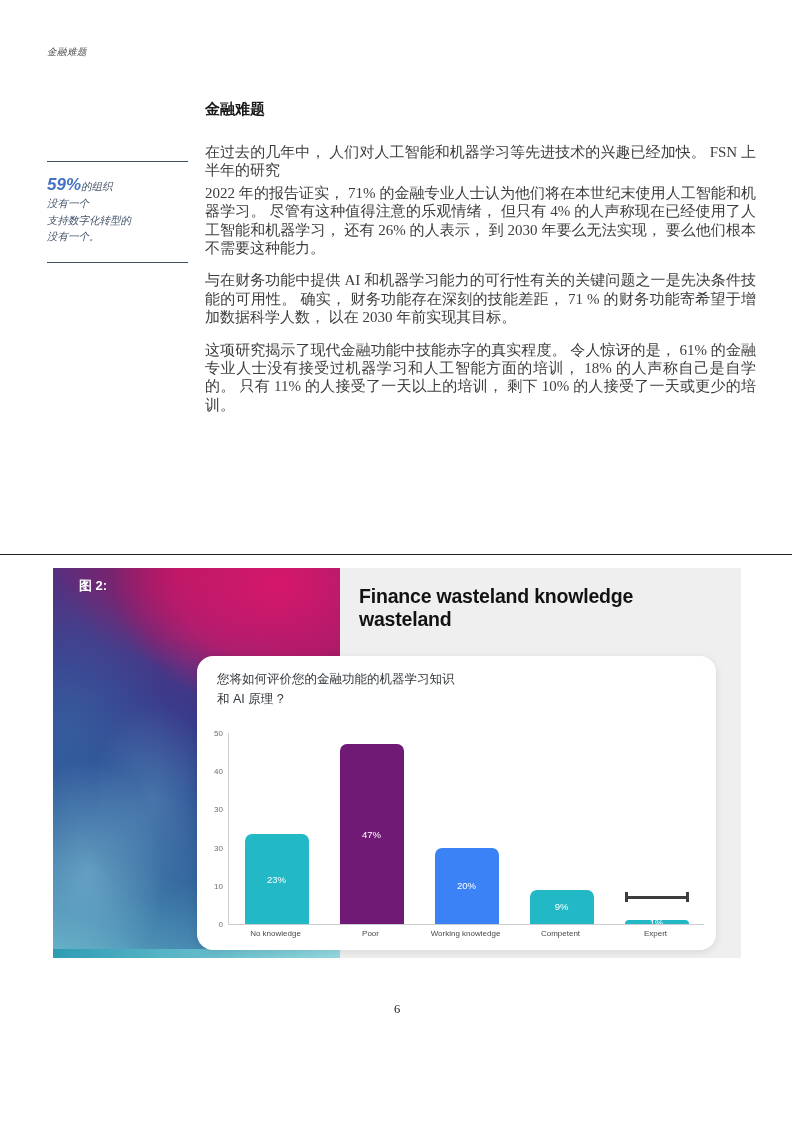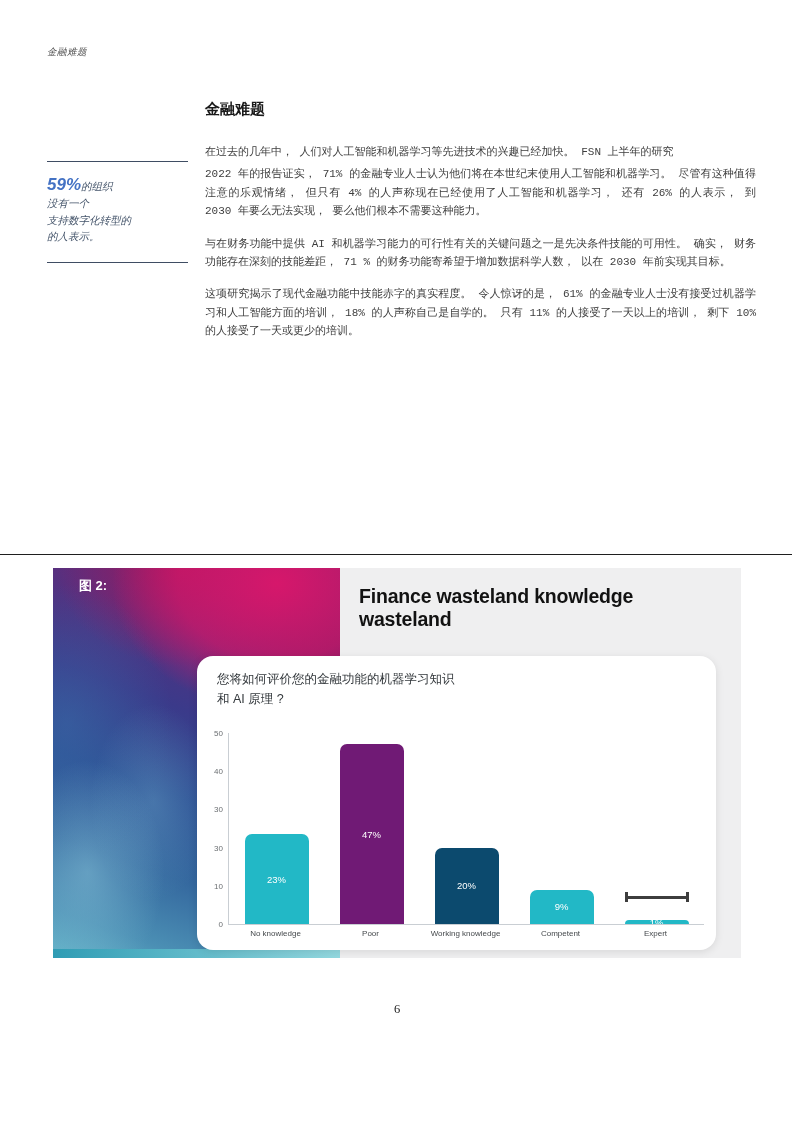--- a/index.html
+++ b/index.html
@@ -21,21 +21,21 @@
   .callout .rule.bottom { margin-top:16px; }
   .callout .stat-line { font-style:italic; line-height:18px; }
   .callout .stat { font-family:"Liberation Sans","DejaVu Sans",sans-serif;
     font-weight:bold; font-style:italic; font-size:17px; color:#4472c4; }
   .callout .stat-suffix { font-size:10.5px; }
   .callout .callout-line { font-style:italic; font-size:10.5px; line-height:16.5px; }
   
   .article { position:absolute; left:205px; top:100px; width:551px; color:#3d3d3d; }
   .article h1 { font-size:15px; font-weight:bold; color:#1a1a1a; margin-bottom:24px;
     font-family:"Liberation Serif","DejaVu Serif",serif; }
-  .article p { font-size:11px; line-height:18.4px; margin-bottom:14px; text-align:justify;font-family:Liberation Mono, monospace; }
+  .article p { font-size:15px; line-height:18.4px; margin-bottom:14px; text-align:justify; }
   .article p.joined { margin-bottom:4px; }
   
   .divider { position:absolute; left:0; top:554px; width:792px; height:0; border-top:1.6px solid #1f1f1f; }
   
   .figure { position:absolute; left:53px; top:568px; width:688px; height:390px; }
   .figure-image {
     position:absolute; left:0; top:0; width:287px; height:390px;
     background:
       radial-gradient(110px 160px at 12% 78%, rgba(140,200,220,.50), transparent 70%),
       radial-gradient(90px 140px at 35% 60%, rgba(120,180,210,.35), transparent 70%),
@@ -100,21 +100,21 @@
 
   <div class="running-header">金融难题</div>
 
   <div class="callout">
     <div class="rule top"></div>
     <div class="stat-line">
       <span class="stat">59%</span><span class="stat-suffix">的组织</span>
     </div>
     <div class="callout-line">没有一个</div>
     <div class="callout-line">支持数字化转型的</div>
-    <div class="callout-line">的人表示。</div>
+    <div class="callout-line">没有一个。</div>
     <div class="rule bottom"></div>
   </div>
 
   <div class="article">
     <h1>金融难题</h1>
     <p class="joined">在过去的几年中， 人们对人工智能和机器学习等先进技术的兴趣已经加快。 FSN 上半年的研究</p>
     <p>2022 年的报告证实， 71% 的金融专业人士认为他们将在本世纪末使用人工智能和机器学习。 尽管有这种值得注意的乐观情绪， 但只有 4% 的人声称现在已经使用了人工智能和机器学习， 还有 26% 的人表示， 到 2030 年要么无法实现， 要么他们根本不需要这种能力。</p>
     <p>与在财务功能中提供 AI 和机器学习能力的可行性有关的关键问题之一是先决条件技能的可用性。 确实， 财务功能存在深刻的技能差距， 71 % 的财务功能寄希望于增加数据科学人数， 以在 2030 年前实现其目标。</p>
     <p>这项研究揭示了现代金融功能中技能赤字的真实程度。 令人惊讶的是， 61% 的金融专业人士没有接受过机器学习和人工智能方面的培训， 18% 的人声称自己是自学的。 只有 11% 的人接受了一天以上的培训， 剩下 10% 的人接受了一天或更少的培训。</p>
   </div>
@@ -141,21 +141,21 @@
           <div class="ytick" style="bottom: 71.4px;">30</div>
           <div class="ytick" style="bottom: 109.6px;">30</div>
           <div class="ytick" style="bottom: 147.8px;">40</div>
           <div class="ytick" style="bottom: 186px;">50</div>
           <div class="bar" style="left: 15.5px; width: 64px; height: 90px; background: rgb(34, 184, 198);">
             <span class="bar-label">23%</span>
           </div>
           <div class="bar" style="left: 110.5px; width: 64px; height: 179.54px; background: #701a75;">
             <span class="bar-label">47%</span>
           </div>
-          <div class="bar" style="left: 205.5px; width: 64px; height: 76.4px; background: #0c4a6e;">
+          <div class="bar" style="left: 205.5px; width: 64px; height: 76.4px; background: #3b82f6;">
             <span class="bar-label">20%</span>
           </div>
           <div class="bar" style="left: 300.5px; width: 64px; height: 34.38px; background: rgb(34, 184, 198);">
             <span class="bar-label">9%</span>
           </div>
           <div class="bar" style="left: 395.5px; width: 64px; height: 3.82px; background: rgb(34, 184, 198);">
             <span class="bar-label">1%</span>
           </div>
           <div class="range-marker" style="left: 395.5px; width: 64px; bottom: 21.74px;">
             <i class="cap left"></i>

